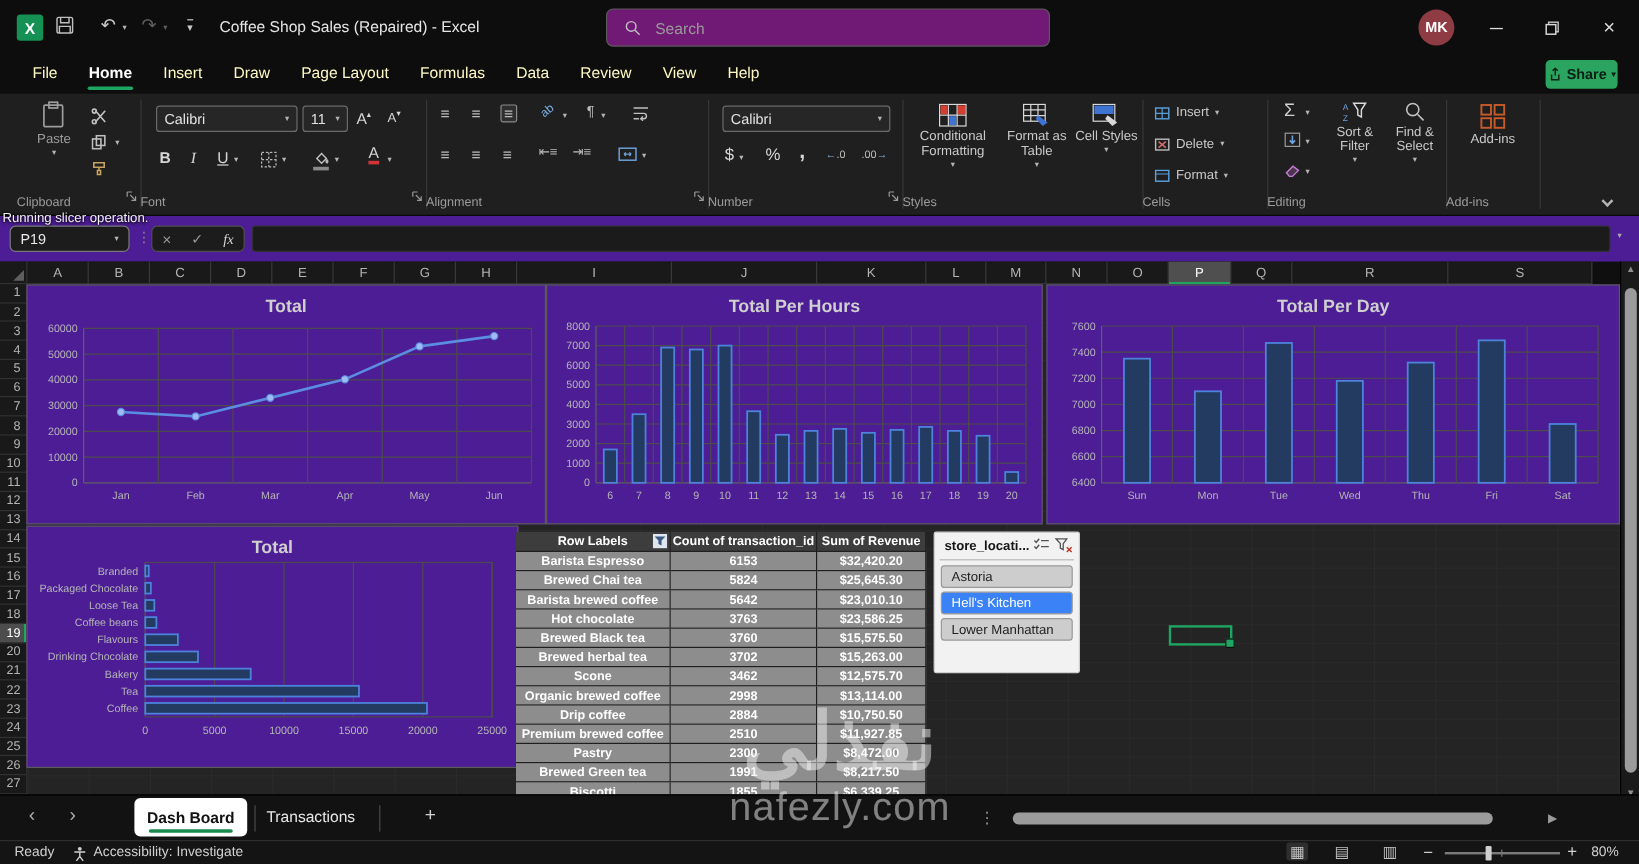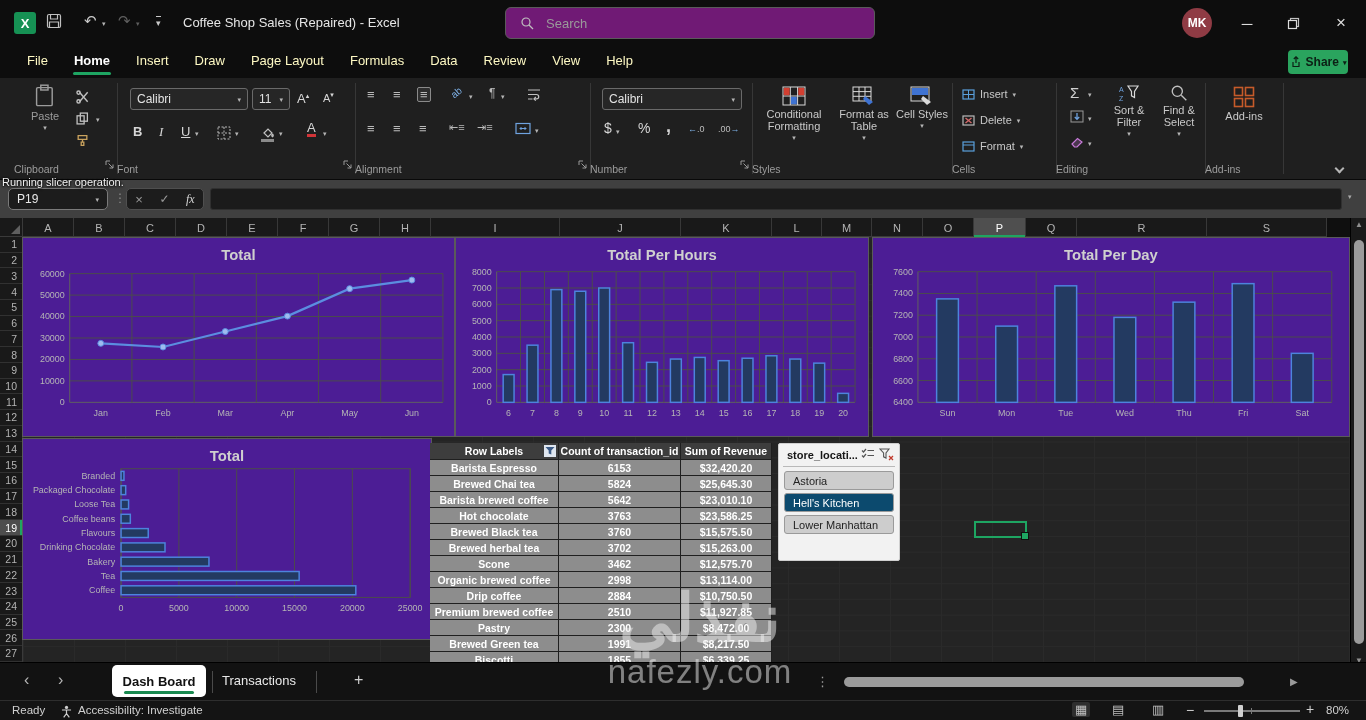--- a/index.html
+++ b/index.html
@@ -36,21 +36,21 @@
 .vbar{position:absolute;font-size:13px;color:#b9b9b9;line-height:1}
 .vbar.on{border:1px solid #8a8a8a;border-radius:2px;background:#2e2e2e;padding:0 2px}
 .ulred{border-bottom:3px solid #d13438;line-height:12px}
 .ulgray{border-bottom:3px solid #8a8a8a;line-height:12px}
 .fontbtn{position:absolute;font-size:13px;color:#d6d6d6}
 .numglyph{position:absolute;color:#d6d6d6}
 .smalltx{font-size:9px;color:#bdbdbd}
 .bluetx{color:#7fb2e8}
 .tooltip{position:absolute;left:2px;top:176px;font-size:11px;color:#f2f2f2;z-index:40;text-shadow:0 1px 3px #000,0 0 2px #000}
 
-.formulabar{position:absolute;left:0;top:180px;width:1366px;height:38px;background:#404040}
+.formulabar{position:absolute;left:0;top:180px;width:1366px;height:38px;background:#4c1d95}
 .namebox{position:absolute;left:8px;top:8px;width:100px;height:22px;border:1px solid #7a7a7a;border-radius:5px;display:flex;align-items:center;justify-content:space-between;padding:0 8px;color:#e8e8e8;font-size:12px;background:#1c1c1c}
 .fxgroup{position:absolute;left:126px;top:8px;width:78px;height:22px;border:1px solid #4f4f4f;border-radius:5px;display:flex;align-items:center;justify-content:space-around;background:#1c1c1c}
 .dots{position:absolute;left:114px;top:11px;color:#8a8a8a;font-size:12px}
 .fml{position:absolute;left:210px;top:8px;width:1132px;height:22px;background:#1b1b1b;border:1px solid #303030;border-radius:3px;color:#ddd;font-size:12px;padding:0 6px;line-height:20px}
 .fmlchev{position:absolute;left:1348px;top:13px;color:#aaa}
 
 .corner{position:absolute;left:0;top:218px;width:23px;height:19px;background:#191919;border-right:1px solid #3a3a3a;border-bottom:1px solid #3a3a3a}
 .corner::after{content:"";position:absolute;right:2px;bottom:2px;border-left:9px solid transparent;border-bottom:9px solid #5f5f5f}
 #col-headers{position:absolute;left:23px;top:218px;height:19px;display:flex;background:#191919;border-bottom:1px solid #3a3a3a}
 .colh{flex:none;display:flex;align-items:center;justify-content:center;height:19px;border-right:1px solid #383838;color:#b4b4b4;font-size:11px}
@@ -79,21 +79,21 @@
 .pcell{flex:none;display:flex;align-items:center;justify-content:center;background:#8d8d8d;color:#fff;font-size:10.5px;font-weight:600;border-right:1px solid #1f1f1f;border-bottom:1px solid #1f1f1f;position:relative;white-space:nowrap;overflow:hidden}
 .phead .pcell{background:#3d3d3d;font-weight:bold;font-size:10.5px}
 .pfilter{position:absolute;right:2px;top:2px;line-height:0}
 
 .slicer{position:absolute;left:778px;top:443px;width:122px;height:118px;background:#f2f2f2;border:1px solid #cfcfcf;border-radius:2px;z-index:5}
 .sltitle{position:absolute;left:8px;top:5px;font-size:11px;font-weight:bold;color:#161616}
 .slhdrline{position:absolute;left:4px;right:4px;top:22px;height:1px;background:#b9b9b9}
 .slico{position:absolute;top:4px;line-height:0}
 #slicer-items{position:absolute;left:5px;top:27px;right:5px}
 .slitem{height:19px;margin-bottom:3px;border:1px solid #9a9a9a;border-radius:3px;background:#cdcdcd;color:#222;font-size:11px;display:flex;align-items:center;padding-left:8px}
-.slitem.mid{background:#0c4a6e;color:#fff}
+.slitem.mid{background:#3b82f6;color:#fff}
 
 .selcell{position:absolute;left:974px;top:521px;width:53px;height:17px;border:2px solid #1ea562;z-index:4}
 .selcell::after{content:"";position:absolute;right:-4px;bottom:-4px;width:6px;height:6px;background:#1ea562;border:1px solid #0f0f0f}
 
 .vscroll{position:absolute;left:1350px;top:218px;width:16px;height:458px;background:#1a1a1a;border-left:1px solid #000}
 .vthumb{position:absolute;left:3px;top:22px;width:10px;height:404px;background:#9b9b9b;border-radius:5px}
 .varr{position:absolute;left:4px;color:#8f8f8f;font-size:8px}
 
 .sheettabs{position:absolute;left:0;top:662px;width:1366px;height:38px;background:#121212;border-top:1px solid #000}
 .tabarrow{position:absolute;top:8px;font-size:16px;color:#b5b5b5}

